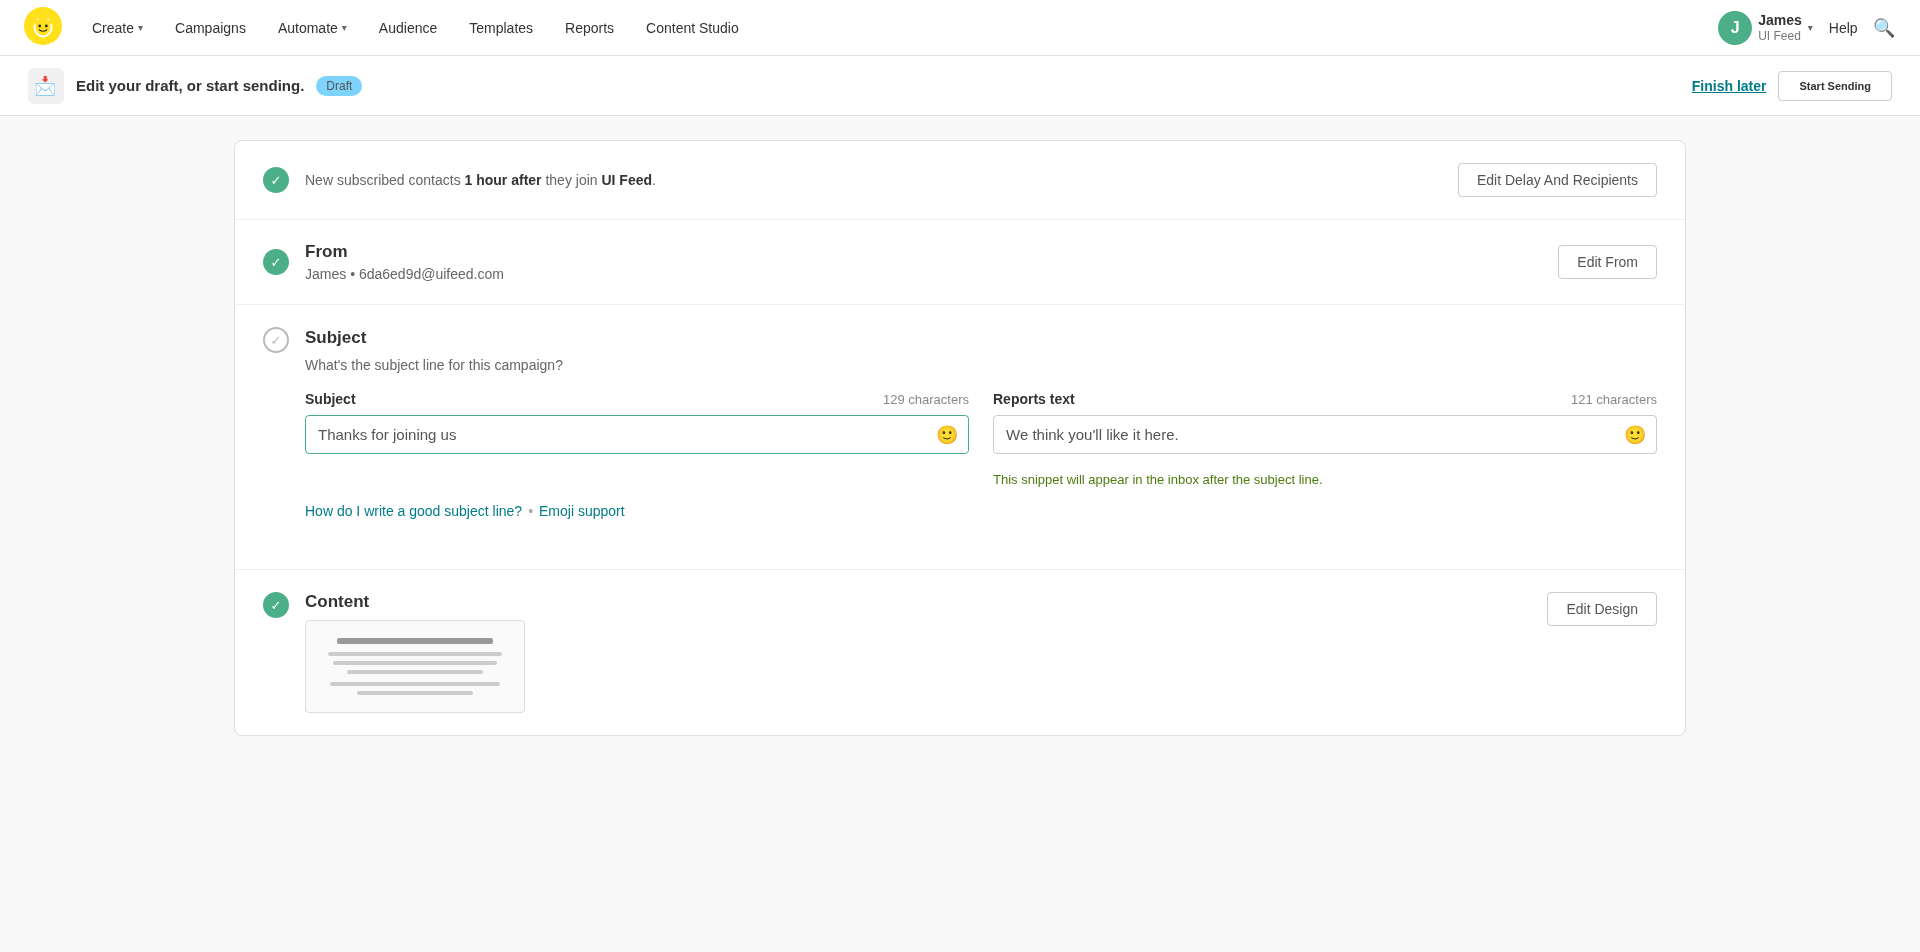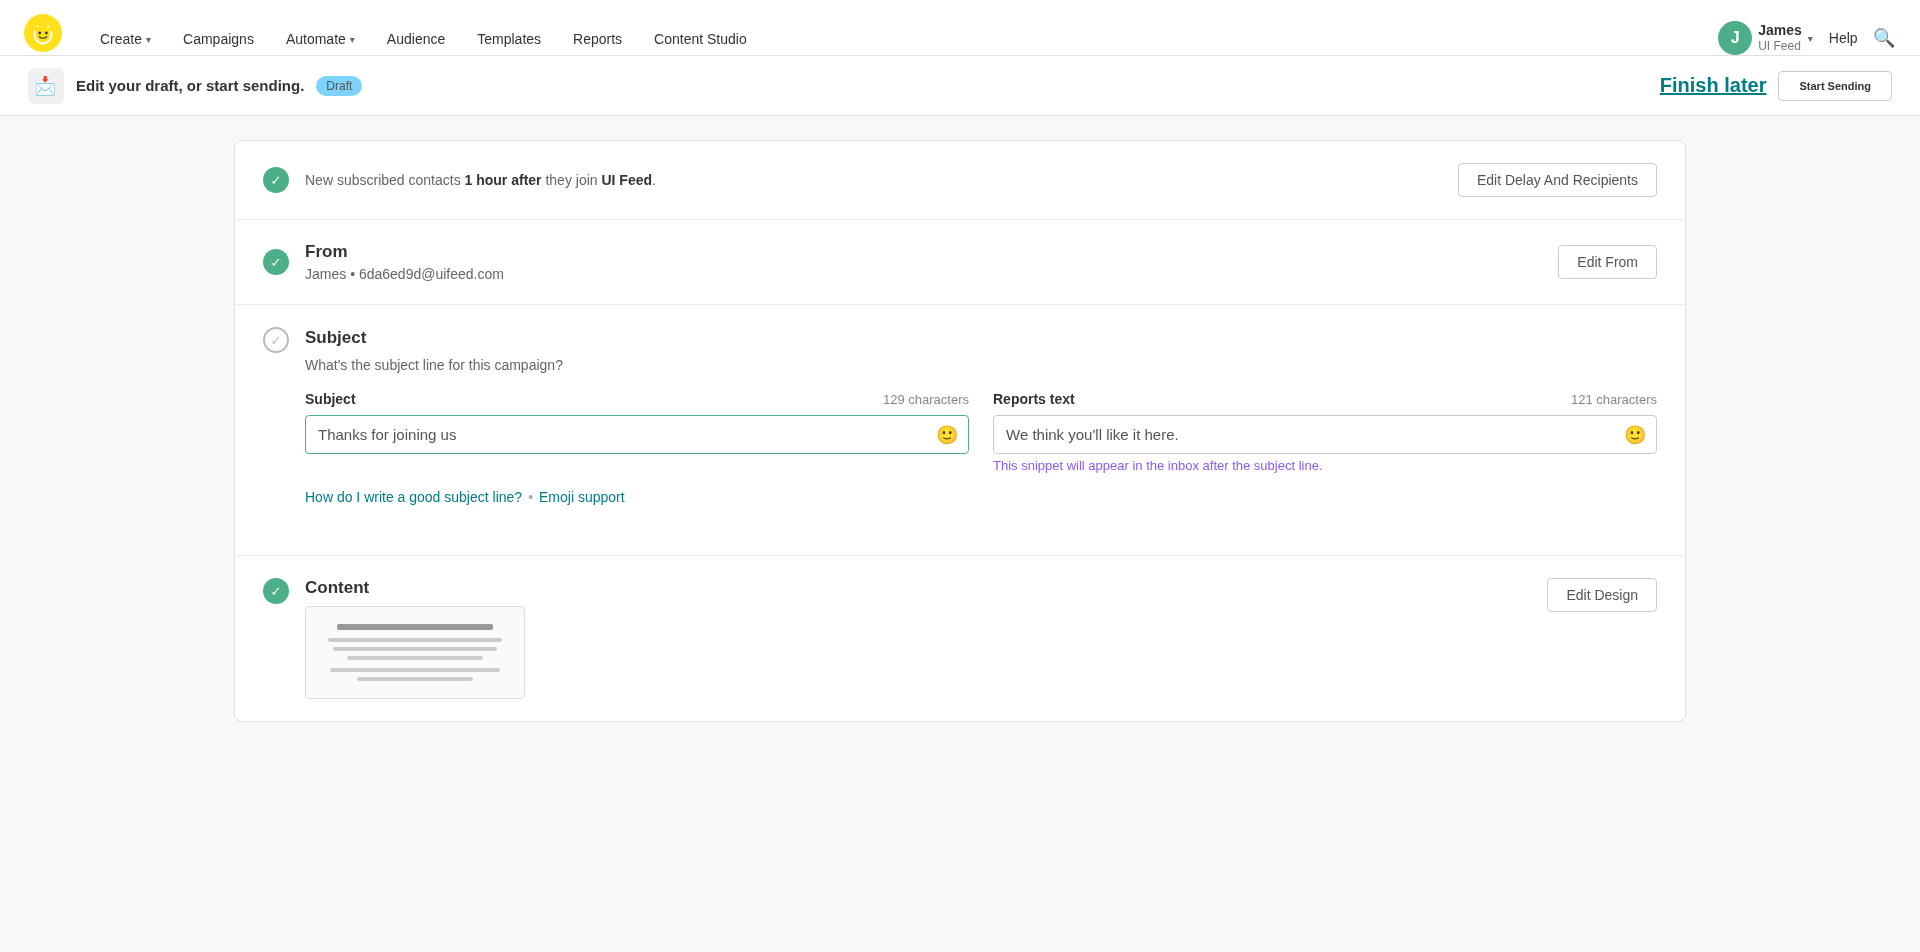--- a/index.html
+++ b/index.html
@@ -3,24 +3,24 @@
   <meta charset="utf-8">
   <style>
     * { box-sizing: border-box; margin: 0; padding: 0; }
     body { font-family: -apple-system, BlinkMacSystemFont, 'Segoe UI', Helvetica, Arial, sans-serif; background: #f8f8f8; color: #333; font-size: 14px; }
 
     
     .top-nav {
       background: #fff;
       border-bottom: 1px solid #e0e0e0;
       display: flex;
-      align-items: flex-end;
+      align-items: center;
       padding: 0 24px;
       height: 56px;
-      gap: 8px;
+      gap: 0;
     }
     .nav-logo {
       width: 38px;
       height: 38px;
       margin-right: 16px;
     }
     .nav-items {
       display: flex;
       align-items: center;
       gap: 4px;
@@ -100,21 +100,21 @@
       border-radius: 20px;
     }
     .draft-bar-right {
       margin-left: auto;
       display: flex;
       align-items: center;
       gap: 12px;
     }
     .finish-later-btn {
       color: #007c89;
-      font-size: 20px;
+      font-size: 14px;
       font-weight: 600;
       cursor: pointer;
       background: none;
       border: none;
       text-decoration: underline;
     }
     .start-sending-btn {
       background: #fff;
       border: 1.5px solid #ccc;
       border-radius: 4px;
@@ -243,21 +243,21 @@
       right: 10px;
       top: 50%;
       transform: translateY(-50%);
       background: none;
       border: none;
       font-size: 18px;
       cursor: pointer;
       color: #aaa;
     }
 
-    .field-hint { font-size: 13px; color: #8b5cf6; margin-top: 4px; }
+    .field-hint { font-size: 13px; color: #4d7c0f; margin-top: 18px; }
 
     .links-row {
       display: flex;
       align-items: center;
       gap: 6px;
       margin-bottom: 22px;
     }
     .text-link {
       color: #007c89;
       font-size: 14px;

